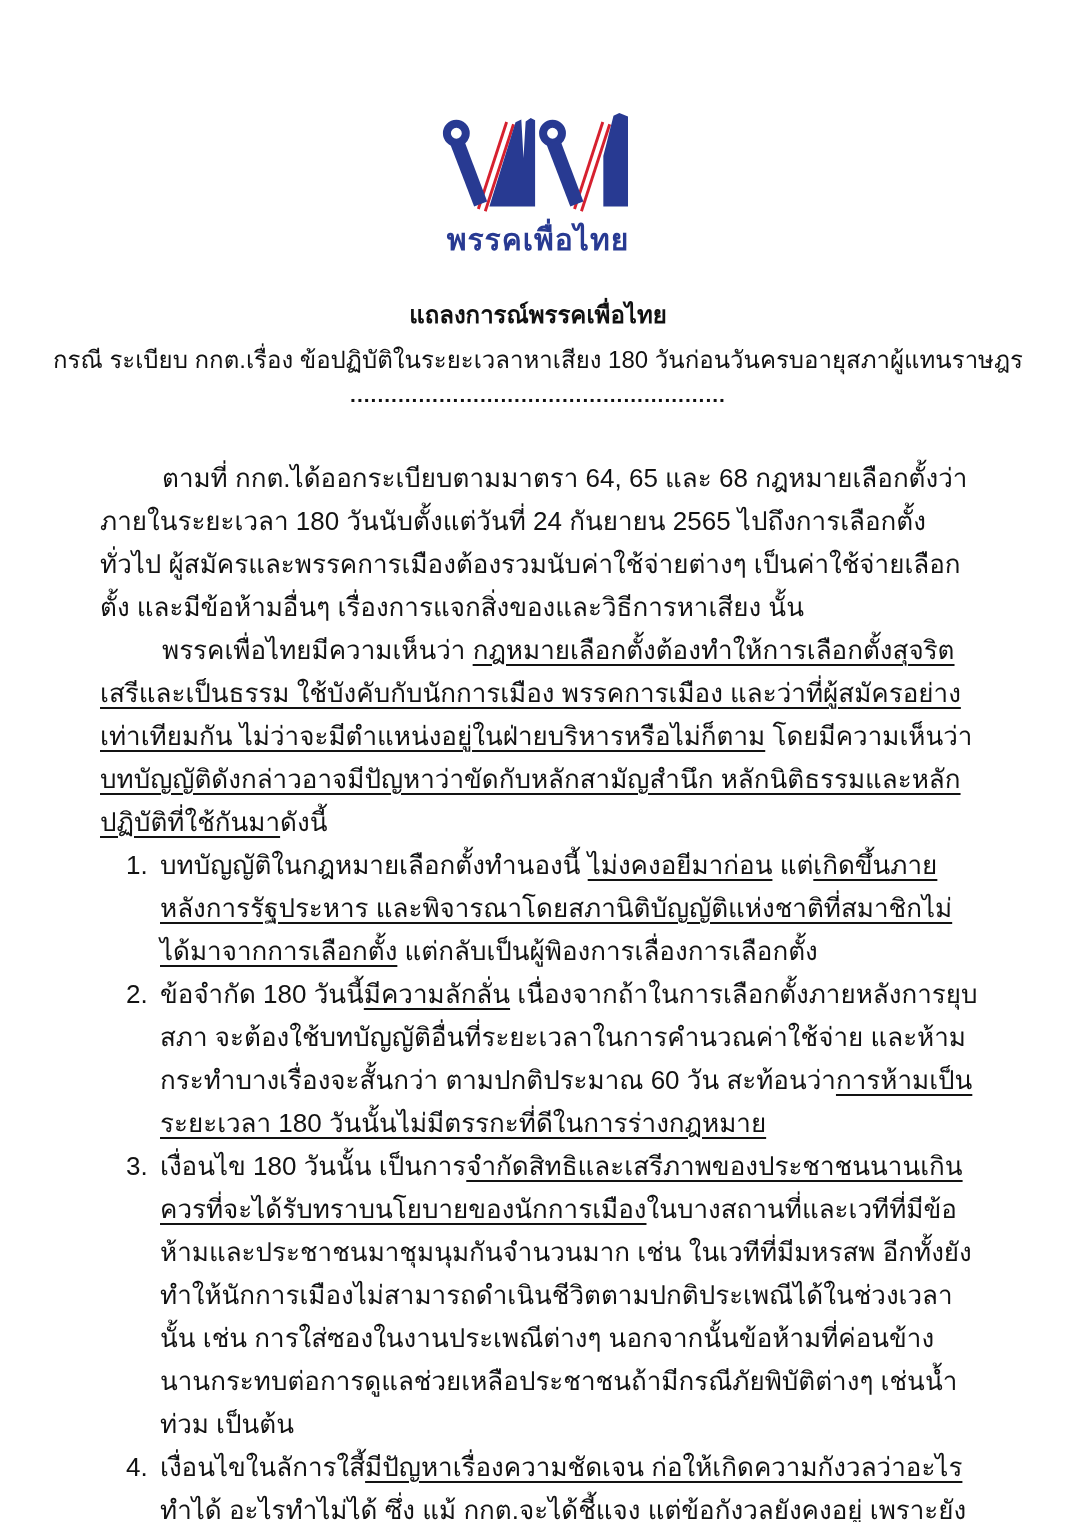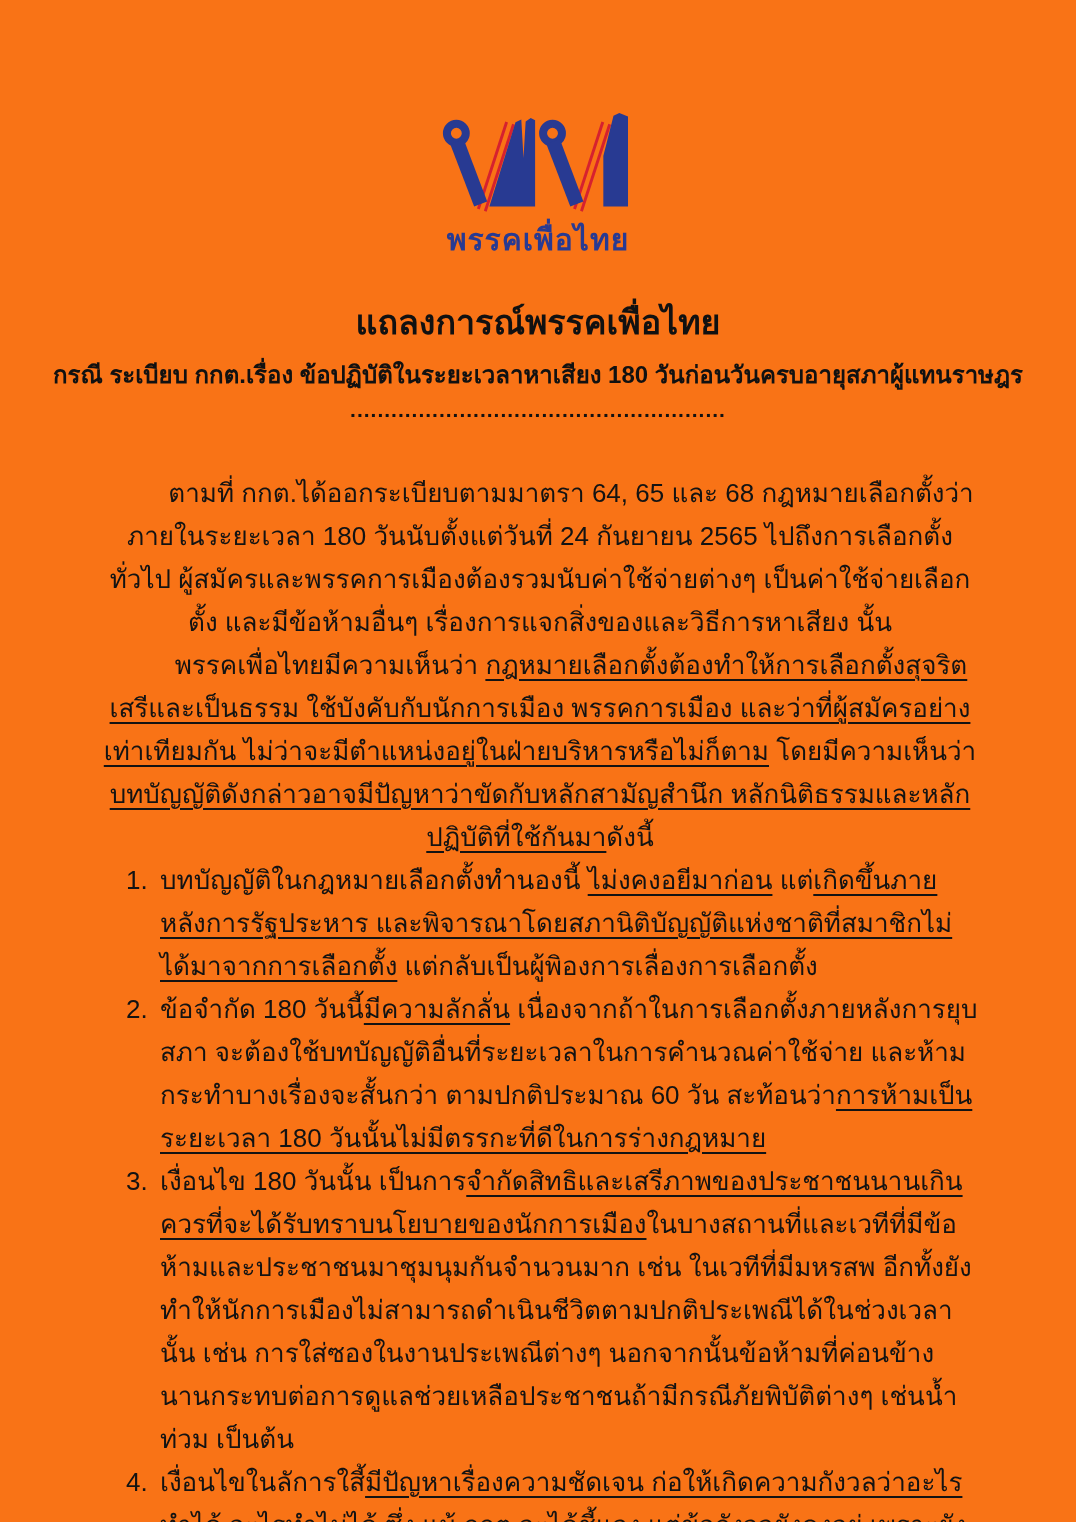--- a/index.html
+++ b/index.html
@@ -4,21 +4,21 @@
 <style>
   * { margin: 0; padding: 0; box-sizing: border-box; }
   html, body { background: #9a9a9a; }
   body { font-family: "Liberation Sans", "DejaVu Sans", sans-serif; }
 
   .page {
     position: relative;
     width: 1076px;
     height: 1522px;
     margin: 0 auto;
-    background: #f97316;
+    background: #ffffff;
     color: #1a1a1a;
     overflow: hidden;
   }
 
   
   .logo-wrap {
     padding-top: 110px;
     text-align: center;
   }
   .logo-wrap svg {
@@ -32,49 +32,49 @@
     font-size: 30px;
     font-weight: 700;
     letter-spacing: 1px;
     color: #283a92;
   }
 
   
   .doc-title {
     margin-top: 32px;
     text-align: center;
-    font-size: 34px;
+    font-size: 24px;
     font-weight: 700;
     color: #111;
   }
   .doc-subtitle {
     margin-top: 6px;
     text-align: center;
     font-size: 24px;
-    font-weight: 700;
+    font-weight: 400;
     color: #111;
     white-space: nowrap;
   }
   .dots {
     margin-top: 4px;
     text-align: center;
     font-size: 21px;
     font-weight: 700;
     letter-spacing: 1px;
     color: #111;
   }
 
   
   .content {
     margin: 50px 96px 0 100px;
     font-size: 26px;
     line-height: 43px;
     color: #131313;
   }
-  .content p { text-indent: 62px; text-align: center; }
+  .content p { text-indent: 62px; }
   .content ol { list-style: none; }
   .content li { position: relative; padding-left: 60px; }
   .content li .num { position: absolute; left: 26px; top: 0; }
   .ul {
     text-decoration: underline;
     text-decoration-thickness: 1.5px;
     text-underline-offset: 5px;
   }
 </style>
 </head>

